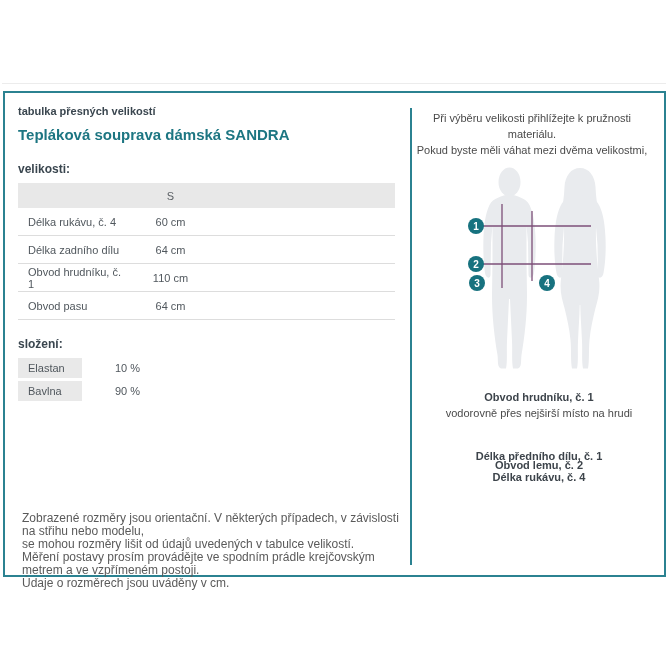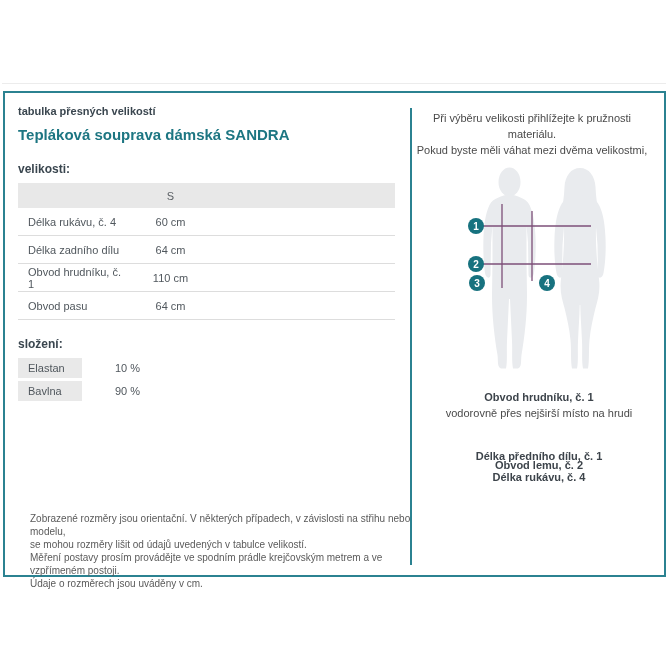--- a/index.html
+++ b/index.html
@@ -24,21 +24,21 @@
   .st-header{display:flex;align-items:center;height:25px;background:#e8e8e8;color:#5a5f64;}
   .st-row{display:flex;align-items:center;height:27px;border-bottom:1px solid #dddddd;}
   .cell-label{box-sizing:border-box;width:110px;padding-left:10px;}
   .cell-value{box-sizing:border-box;width:85px;text-align:center;}
 
   .composition{position:absolute;left:18px;top:358px;width:250px;font-size:11px;}
   .comp-row{display:flex;align-items:stretch;margin-bottom:3px;}
   .comp-material{box-sizing:border-box;width:64px;padding:4px 0 4px 10px;background:#e9e9e9;}
   .comp-value{padding:4px 0 0 33px;}
 
-  .footnote{position:absolute;left:30px;top:512px;width:385px;font-size:10px;color:#5a5a5a;}
+  .footnote{position:absolute;left:22px;top:512px;width:385px;font-size:12px;color:#5a5a5a;}
   .footnote div{line-height:13px;}
   .fn-gap{margin-top:0;}
 
   .advice{position:absolute;left:413px;top:110px;width:238px;text-align:center;font-size:11px;color:#4a4a4a;}
   .advice div{line-height:16px;}
 
   .figure-wrap{position:absolute;left:450px;top:165px;width:200px;height:207px;}
 
   .legend-item{position:absolute;left:411px;width:256px;text-align:center;font-size:11px;color:#3d444b;}
   .legend-bold{font-weight:bold;}

